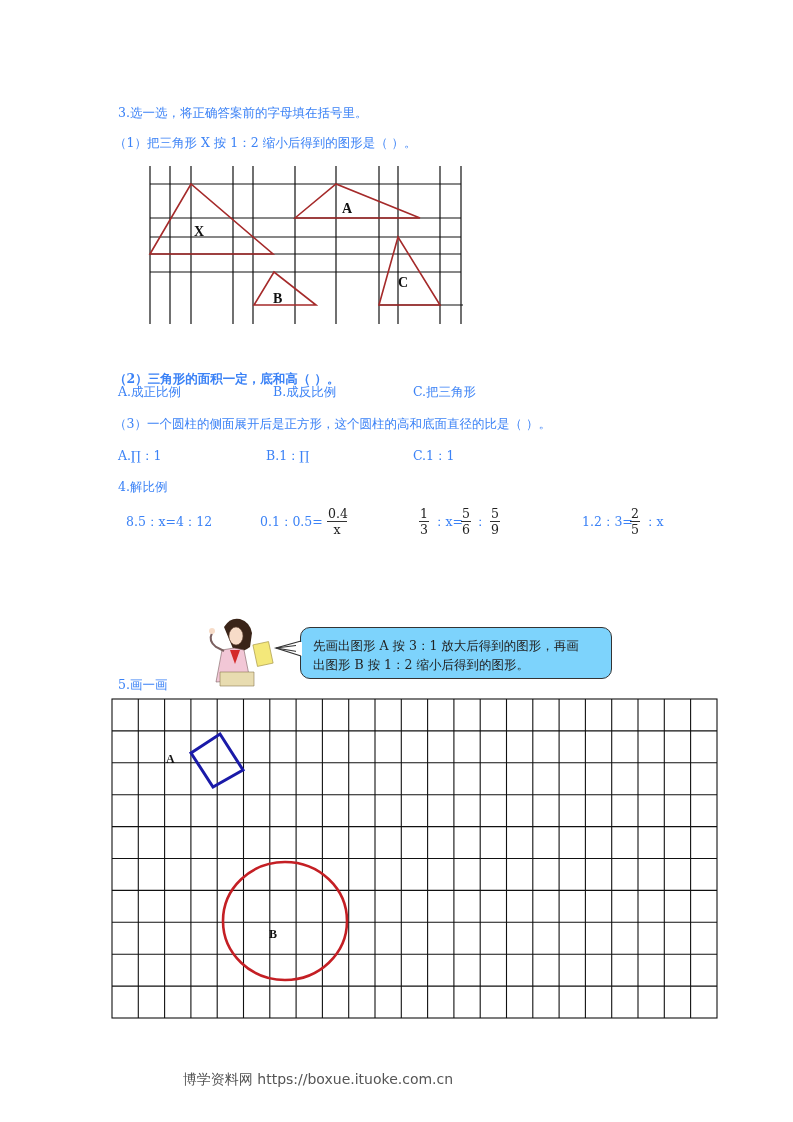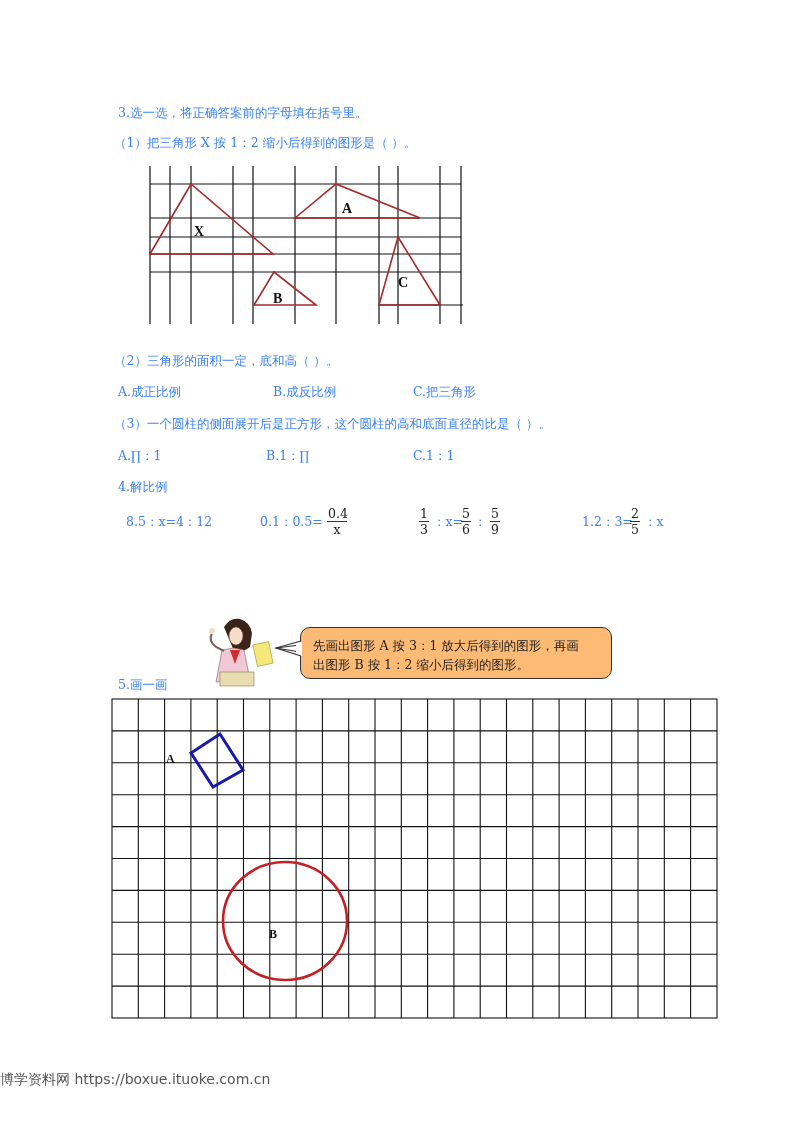--- a/index.html
+++ b/index.html
@@ -4,24 +4,24 @@
 <style>
   html, body { margin: 0; padding: 0; background: #ffffff; }
   body { width: 793px; height: 1122px; position: relative; overflow: hidden;
          font-family: "DejaVu Serif", "Liberation Serif", serif; color: #222; }
   .t { position: absolute; font-size: 12.5px; white-space: nowrap; line-height: 16px; color: #3b82f6; }
   .frac { position: absolute; font-size: 12.5px; text-align: center; line-height: 15px; }
   .frac .num { display: block; border-bottom: 1px solid #333; padding: 0 1px; }
   .frac .den { display: block; }
   svg { position: absolute; left: 0; top: 0; }
   .bubble { position: absolute; left: 300px; top: 627px; width: 310px; height: 50px;
-            border: 1.3px solid #333; border-radius: 10px; background: #fdba74; }
+            border: 1.3px solid #333; border-radius: 10px; background: #7dd3fc; }
   .bubble-text { position: absolute; left: 12px; top: 8px; font-size: 12.5px; line-height: 19px;
                  font-family: "DejaVu Serif", "Liberation Serif", serif; color: #222; white-space: nowrap; }
-  .footer { position: absolute; left: 0; width: 636px; top: 1071px; text-align: left;
+  .footer { position: absolute; left: 0; width: 636px; top: 1071px; text-align: center;
             font-family: "DejaVu Sans", "Liberation Sans", sans-serif; font-size: 14px; color: #555; }
   .lbl { font-family: "Liberation Serif", "DejaVu Serif", serif; font-weight: bold; font-size: 14px; fill: #111; }
 </style>
 </head>
 <body>
 
 <div class="t" style="left:118px; top:105px;">3.选一选，将正确答案前的字母填在括号里。</div>
 <div class="t" style="left:114px; top:135px;">（1）把三角形 X 按 1：2 缩小后得到的图形是（          ）。</div>
 
 <svg width="793" height="1122" viewBox="0 0 793 1122" style="pointer-events:none;">
@@ -49,21 +49,21 @@
     <polygon points="295,218 336,184 420,218"></polygon>
     <polygon points="254,305 274,272 316,305"></polygon>
     <polygon points="379,305 398,237 440,305"></polygon>
   </g>
   <text class="lbl" x="194" y="236">X</text>
   <text class="lbl" x="342" y="213">A</text>
   <text class="lbl" x="273" y="303">B</text>
   <text class="lbl" x="398" y="287">C</text>
 </svg>
 
-<div class="t" style="left:114px; top:353px;">（2）三角形的面积一定，底和高（     ）。</div>
+<div class="t" style="left:114px; top:371px;font-weight:bold;">（2）三角形的面积一定，底和高（     ）。</div>
 <div class="t" style="left:118px; top:384px;">A.成正比例</div>
 <div class="t" style="left:273px; top:384px;">B.成反比例</div>
 <div class="t" style="left:413px; top:384px;">C.把三角形</div>
 
 <div class="t" style="left:114px; top:416px;">（3）一个圆柱的侧面展开后是正方形，这个圆柱的高和底面直径的比是（     ）。</div>
 <div class="t" style="left:118px; top:448px;">A.∏：1</div>
 <div class="t" style="left:266px; top:448px;">B.1：∏</div>
 <div class="t" style="left:413px; top:448px;">C.1：1</div>
 
 <div class="t" style="left:118px; top:479px;">4.解比例</div>

